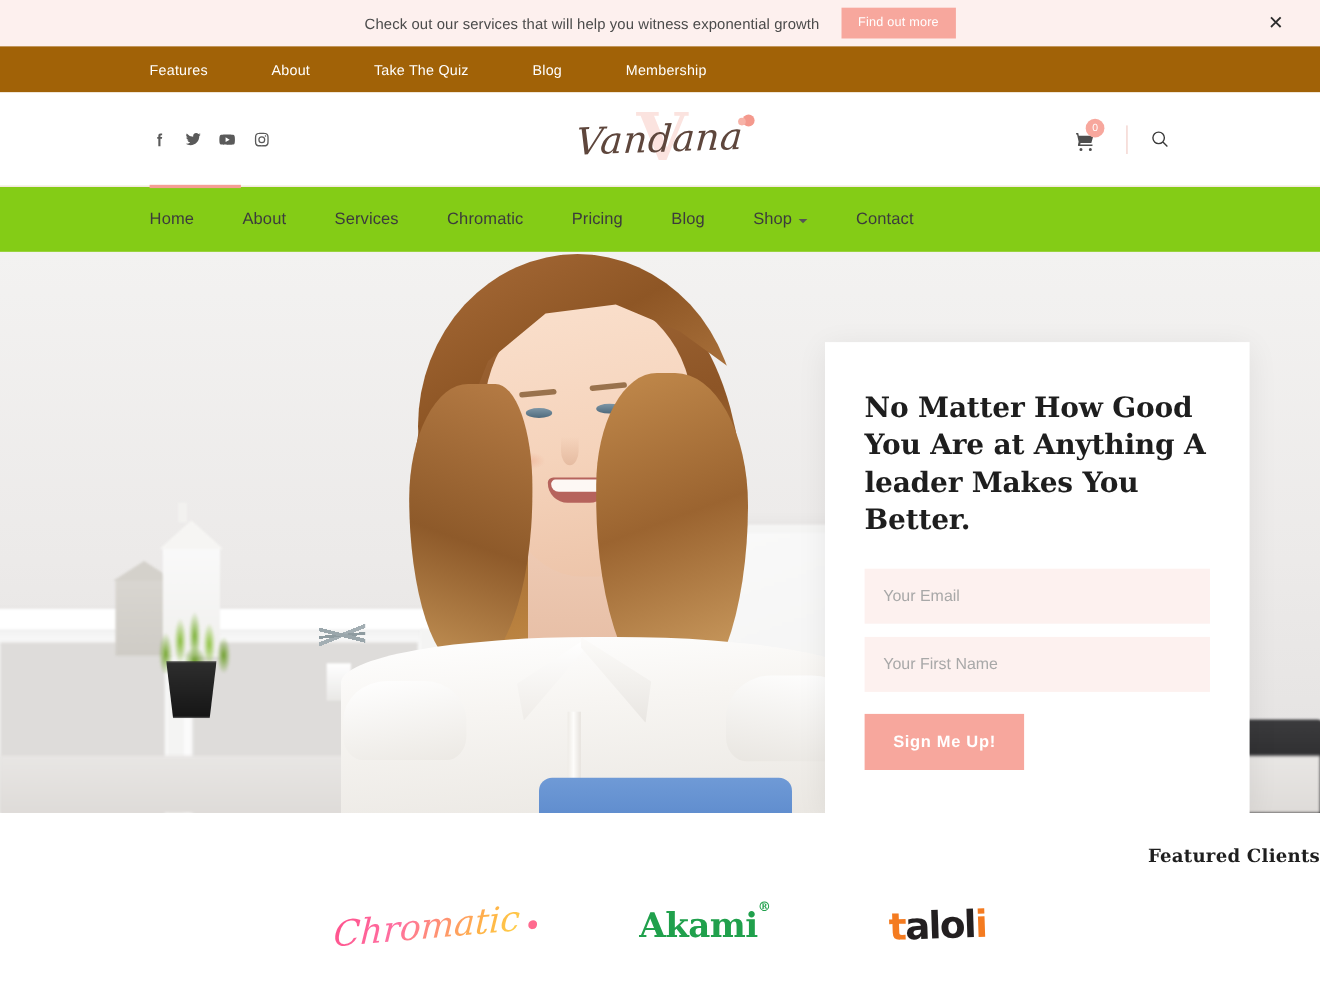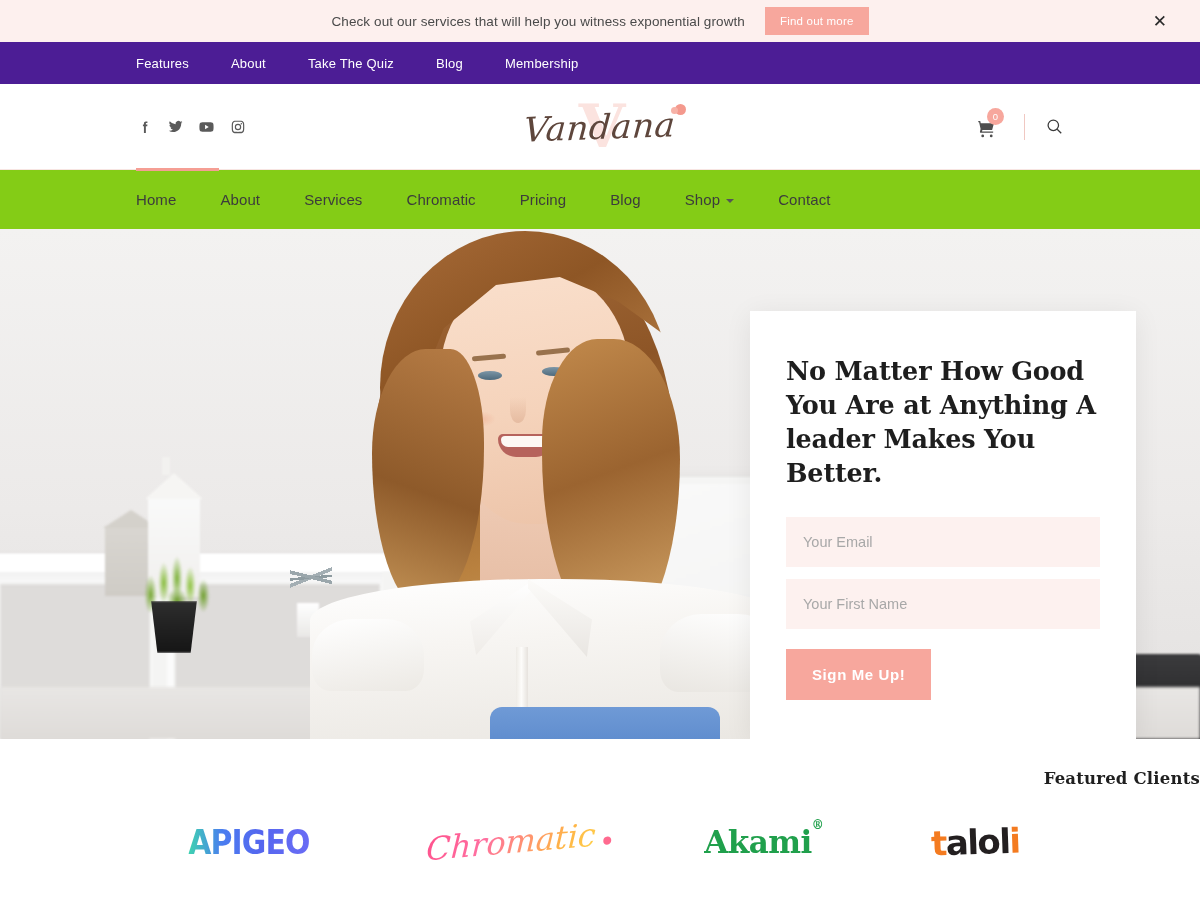--- a/index.html
+++ b/index.html
@@ -45,24 +45,25 @@
     font-size:17px;
     line-height:1;
     color:#2b2b2b;
     cursor:pointer;
     font-weight:400;
   }
 
   
   .pink-nav{
     height:42px;
-    background:#4c1d95;
+    background:#a16207;
     display:flex;
     align-items:center;
     padding-left:136px;
+    gap:16px;
   }
   .pink-nav a{
     color:#ffffff;
     font-size:13px;
     text-decoration:none;
     margin-right:42px;
     letter-spacing:.2px;
     cursor:pointer;
   }
   .pink-nav a:last-child{ margin-right:0; }
@@ -715,23 +716,20 @@
     <input class="field" type="email" placeholder="Your Email" style="">
     <input class="field" type="text" placeholder="Your First Name" style="">
     <button class="signup-btn">Sign Me Up!</button>
   </div>
 </section>
 
 <section class="clients">
   <div class="clients-title">Featured Clients</div>
   <div class="logo-row">
     <div class="client-logo">
-      <span class="apigeo">APIGEO</span>
-    </div>
-    <div class="client-logo">
       <span class="chromatic">Chromatic</span>
     </div>
     <div class="client-logo">
       <span class="akami"><span>Akami</span><sup>®</sup></span>
     </div>
     <div class="client-logo">
       <span class="taloli"><span class="o1">t</span><span class="o2">alol</span><span class="o3">i</span></span>
     </div>
   </div>
 </section>

